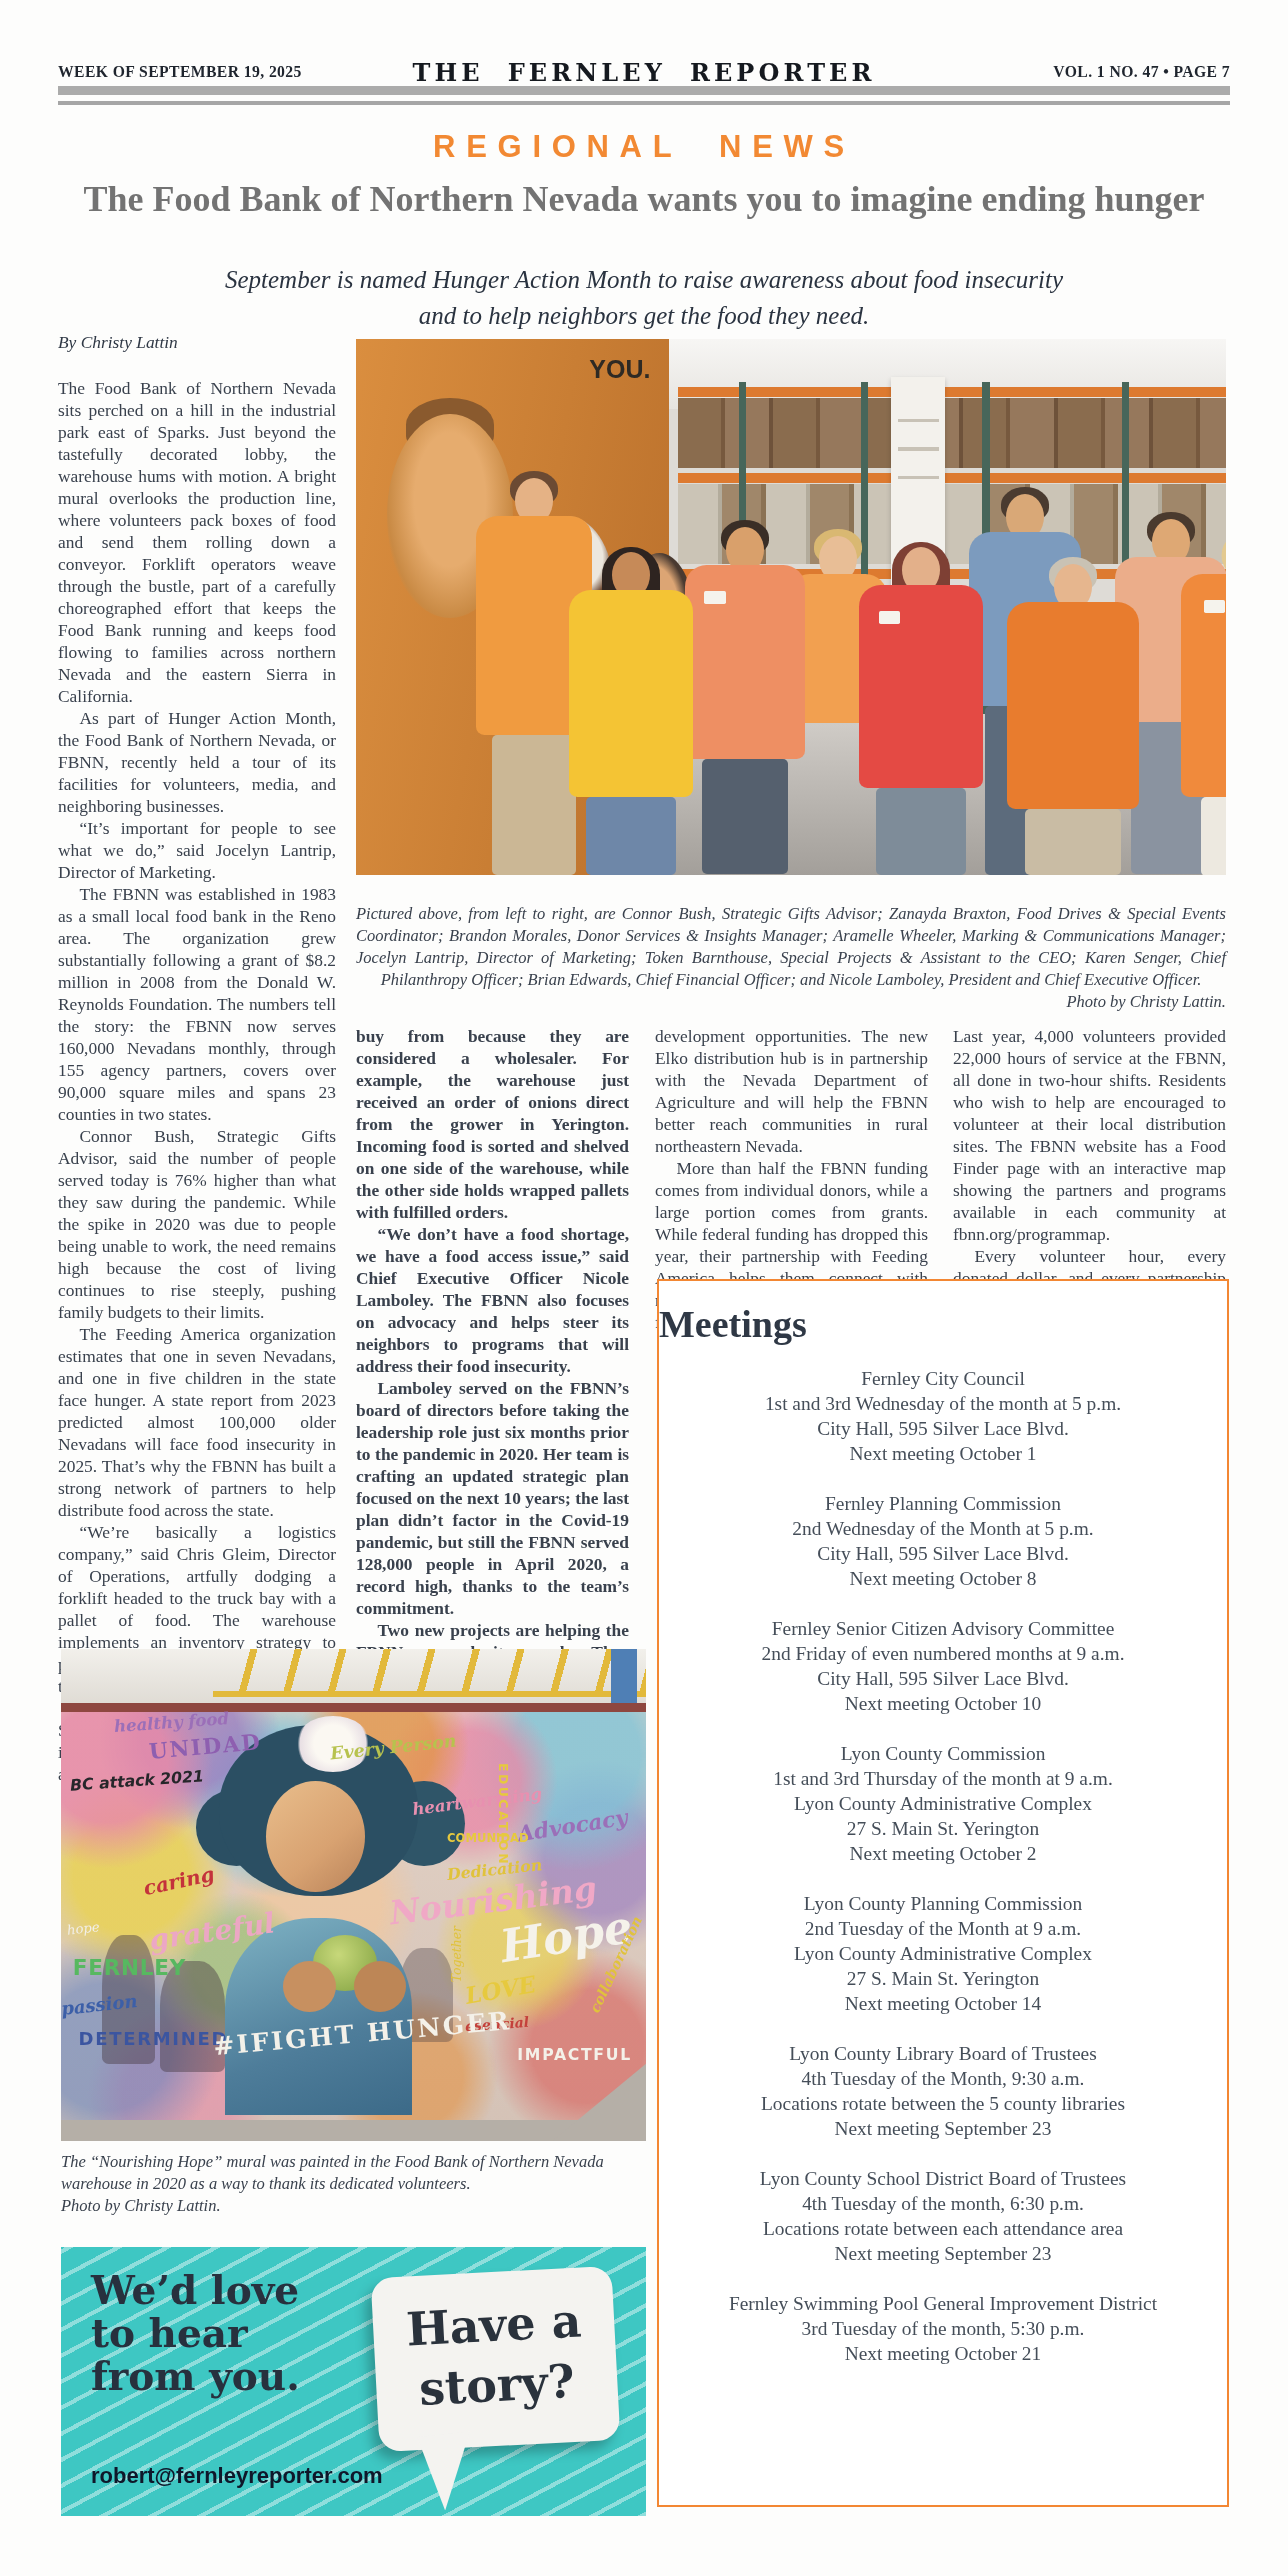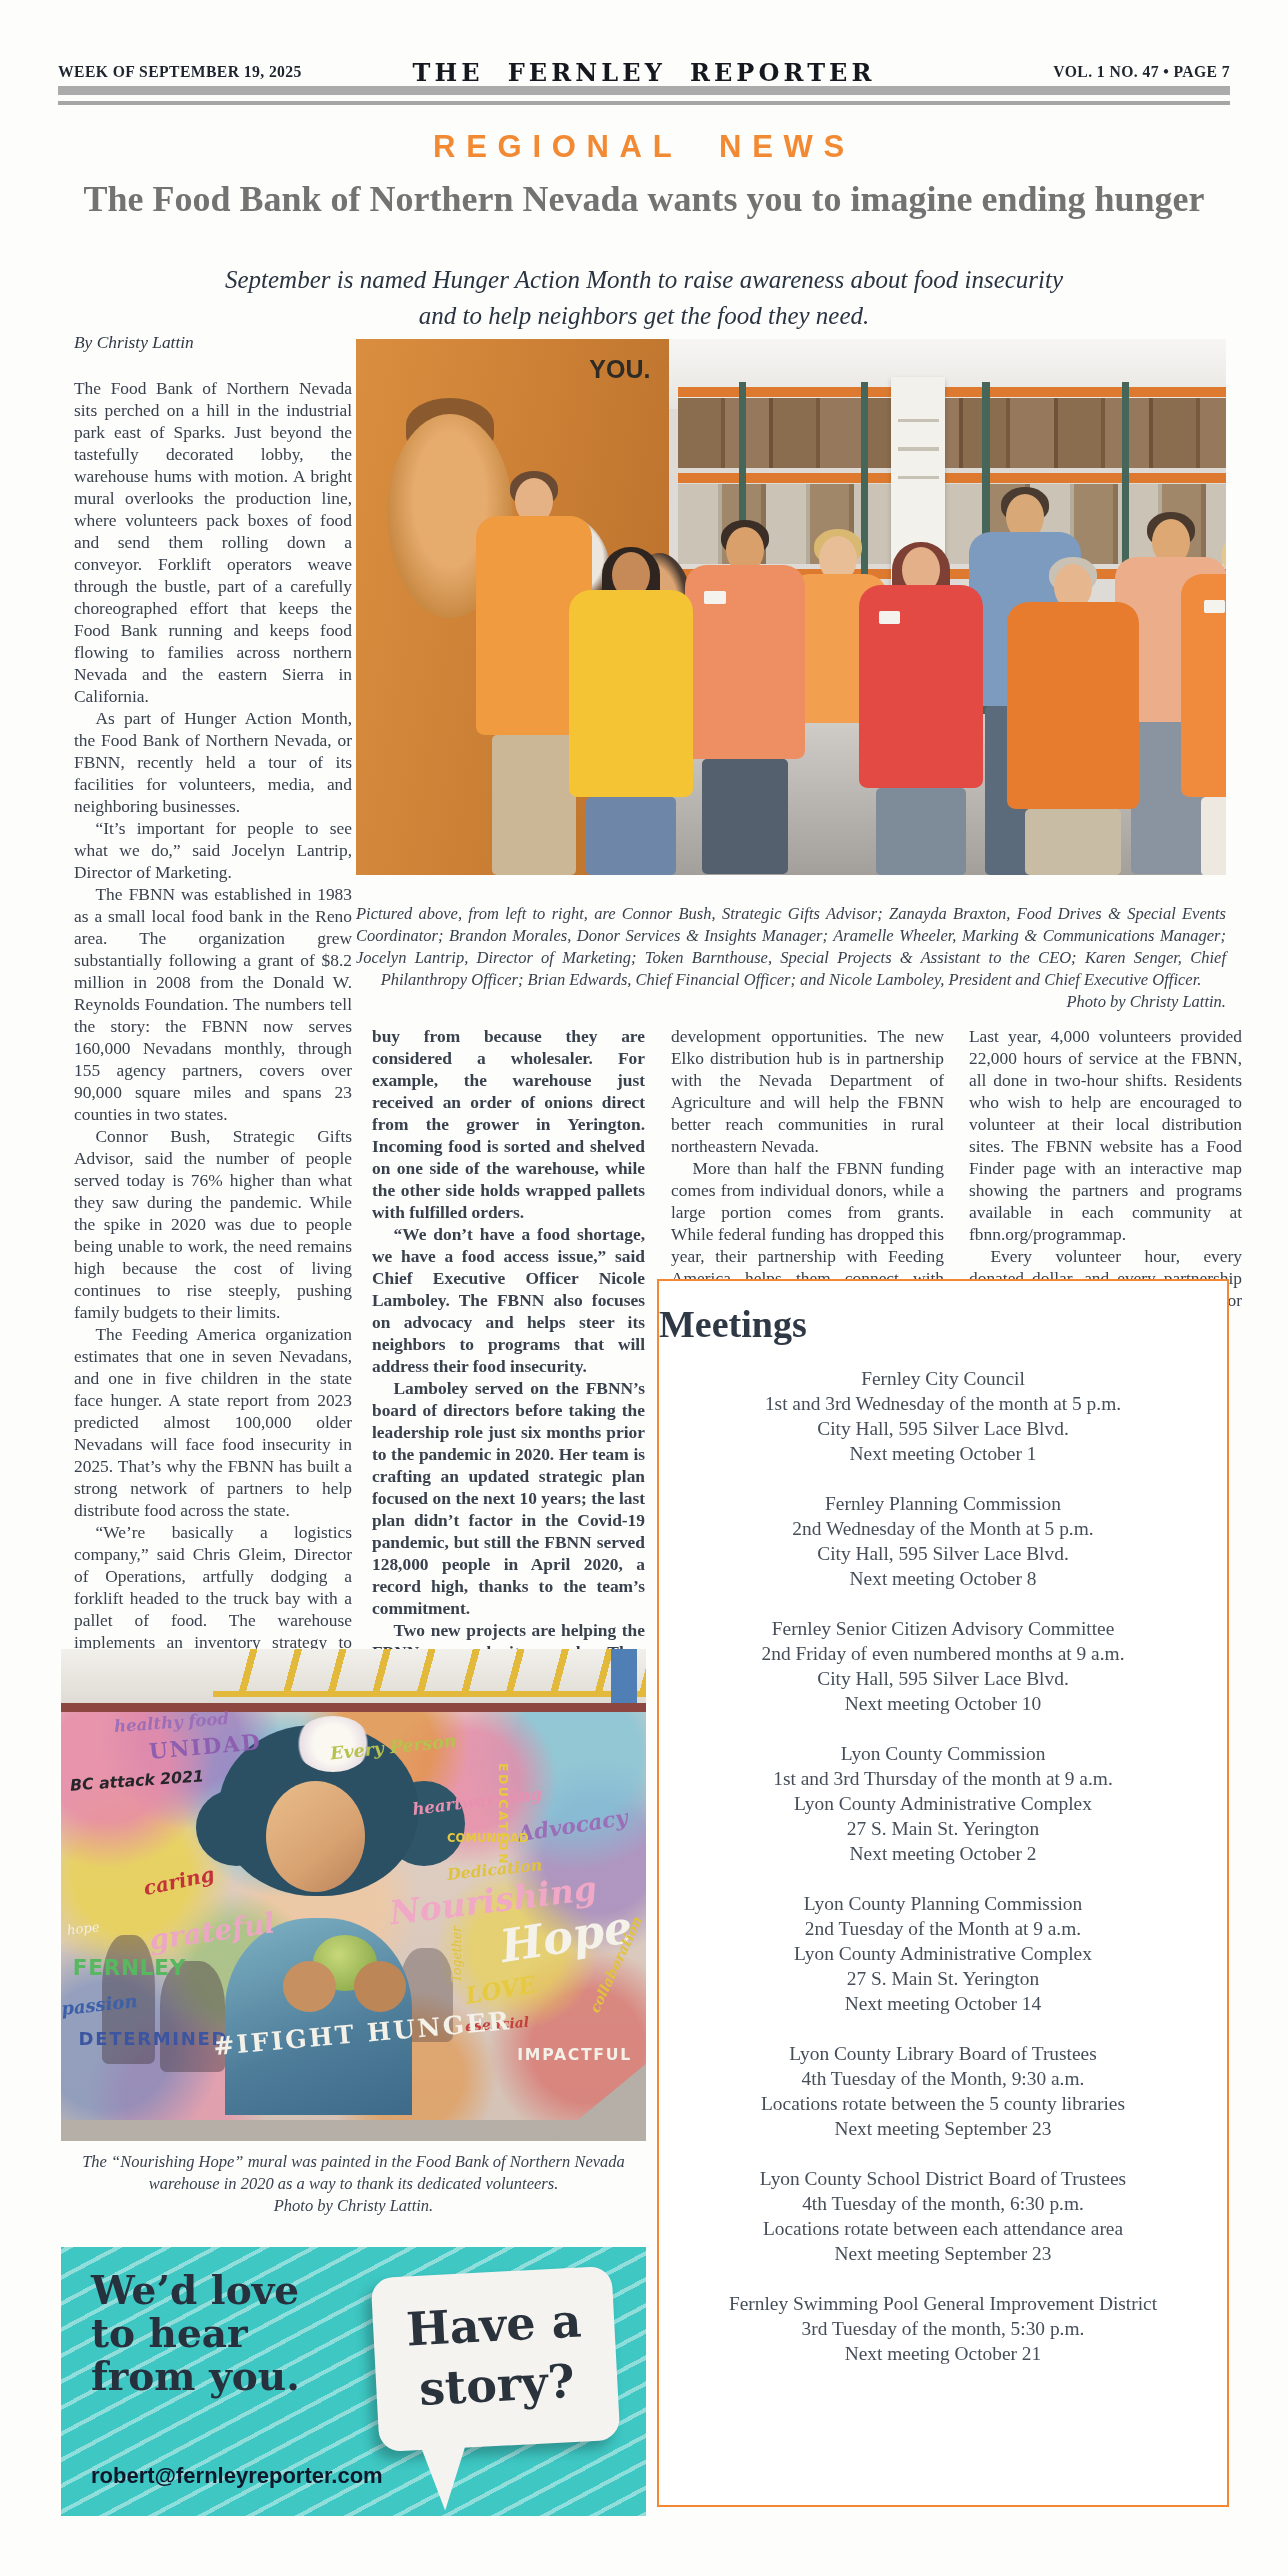--- a/index.html
+++ b/index.html
@@ -15,21 +15,21 @@
   .bar1{position:absolute;left:58px;top:86px;width:1172px;height:9px;background:#ABABAB;}
   .bar2{position:absolute;left:58px;top:101px;width:1172px;height:4.1px;background:#A6A6A6;}
   .section-label{position:absolute;left:0;top:129px;width:100%;text-align:center;
                  font:bold 31px/36px "Liberation Sans",sans-serif;color:#F28933;letter-spacing:10.7px;word-spacing:18px;}
   .headline{position:absolute;left:58px;top:179px;width:1172px;text-align:center;
             font:bold 36px/41px "Liberation Serif",serif;color:#737373;}
   .deck{position:absolute;left:58px;top:231px;width:1172px;text-align:center;
         font:italic 25px/36px "Liberation Serif",serif;color:#2A3340;margin-top:31px;}
   
   .byline{font:italic 17.4px/20px "Liberation Serif",serif;color:#2F3845;margin:0 0 25px 0;}
-  .col{position:absolute;text-align:justify;font:17.4px/22px "Liberation Serif",serif;color:#39414D;margin-left:16px;}
+  .col{position:absolute;text-align:justify;font:17.4px/22px "Liberation Serif",serif;color:#39414D;}
   .col p.para{margin:0;}
   .col p.para.indent{text-indent:21.5px;}
   .col1{left:58px;top:332px;width:278px;}
   .col2{left:356px;top:1025px;width:273px;font-weight:bold;}
   .col3{left:655px;top:1025px;width:273px;}
   .col4{left:953px;top:1025px;width:273px;}
   
   .photo-main{position:absolute;left:356px;top:339px;width:870px;height:536px;overflow:hidden;background:#DEDBD6;}
   .ph-ceiling{position:absolute;left:0;top:0;width:100%;height:13%;background:linear-gradient(#F7F6F4,#E6E4E0);}
   .ph-floor{position:absolute;left:30%;bottom:0;width:70%;height:30%;background:linear-gradient(#D2CEC9,#A39F9A);}
@@ -77,21 +77,21 @@
   .p5{left:503px;top:208px;width:124px;z-index:7;--skin:#E3B08A;--hair:#7E4034;--shirt:#E44A44;--pants:#7E8C99;--th:203px;--lh:87px;}
   .p6{left:613px;top:155px;width:112px;z-index:3;--skin:#D9A877;--hair:#4A3B30;--shirt:#7C9BBE;--pants:#5C6B7C;--th:174px;--lh:169px;}
   .p7{left:651px;top:225px;width:132px;z-index:8;--skin:#E6B68E;--hair:#C9C2B4;--shirt:#E87C2E;--pants:#C9BCA4;--th:207px;--lh:66px;}
   .p8{left:759px;top:180px;width:112px;z-index:3;--skin:#DEA874;--hair:#4A3A2E;--shirt:#EBAD8A;--pants:#8A93A0;--th:165px;--lh:152px;}
   .p9{left:825px;top:197px;width:141px;z-index:8;--skin:#E9BE96;--hair:#E3C98F;--shirt:#F08A3C;--pants:#EDE9E0;--th:223px;--lh:79px;}
   
   .caption-main{position:absolute;left:356px;top:886px;width:870px;
      font:italic 16.5px/22px "Liberation Serif",serif;color:#39414D;margin-top:17px;}
   .caption-main .cap{margin:0;text-align:justify;text-align-last:center;}
   .caption-main .credit{margin:0;text-align:right;}
-  .caption-mural{position:absolute;left:61px;top:2151px;width:585px;text-align:center;
+  .caption-mural{position:absolute;left:61px;top:2151px;width:585px;text-align:left;
      font:italic 16.5px/22px "Liberation Serif",serif;color:#39414D;}
   
   .meetings{position:absolute;left:657px;top:1279px;width:572px;height:1228px;border:2.5px solid #F38733;
             background:#FFFFFF;box-sizing:border-box;}
   .meet-title{margin:21.5px 0 20px 0;text-align:left;font:bold 38px/43px "Liberation Serif",serif;color:#2F3845;}
   .meet-list p.meeting{margin:25px 11.6px 0 11.6px;text-align:center;
             font:19.4px/25px "Liberation Serif",serif;color:#454E59;}
   .meet-list p.meeting:first-child{margin-top:0;}
   
   .mural{position:absolute;left:61px;top:1649px;width:585px;height:492px;overflow:hidden;background:#D9C9BE;}

